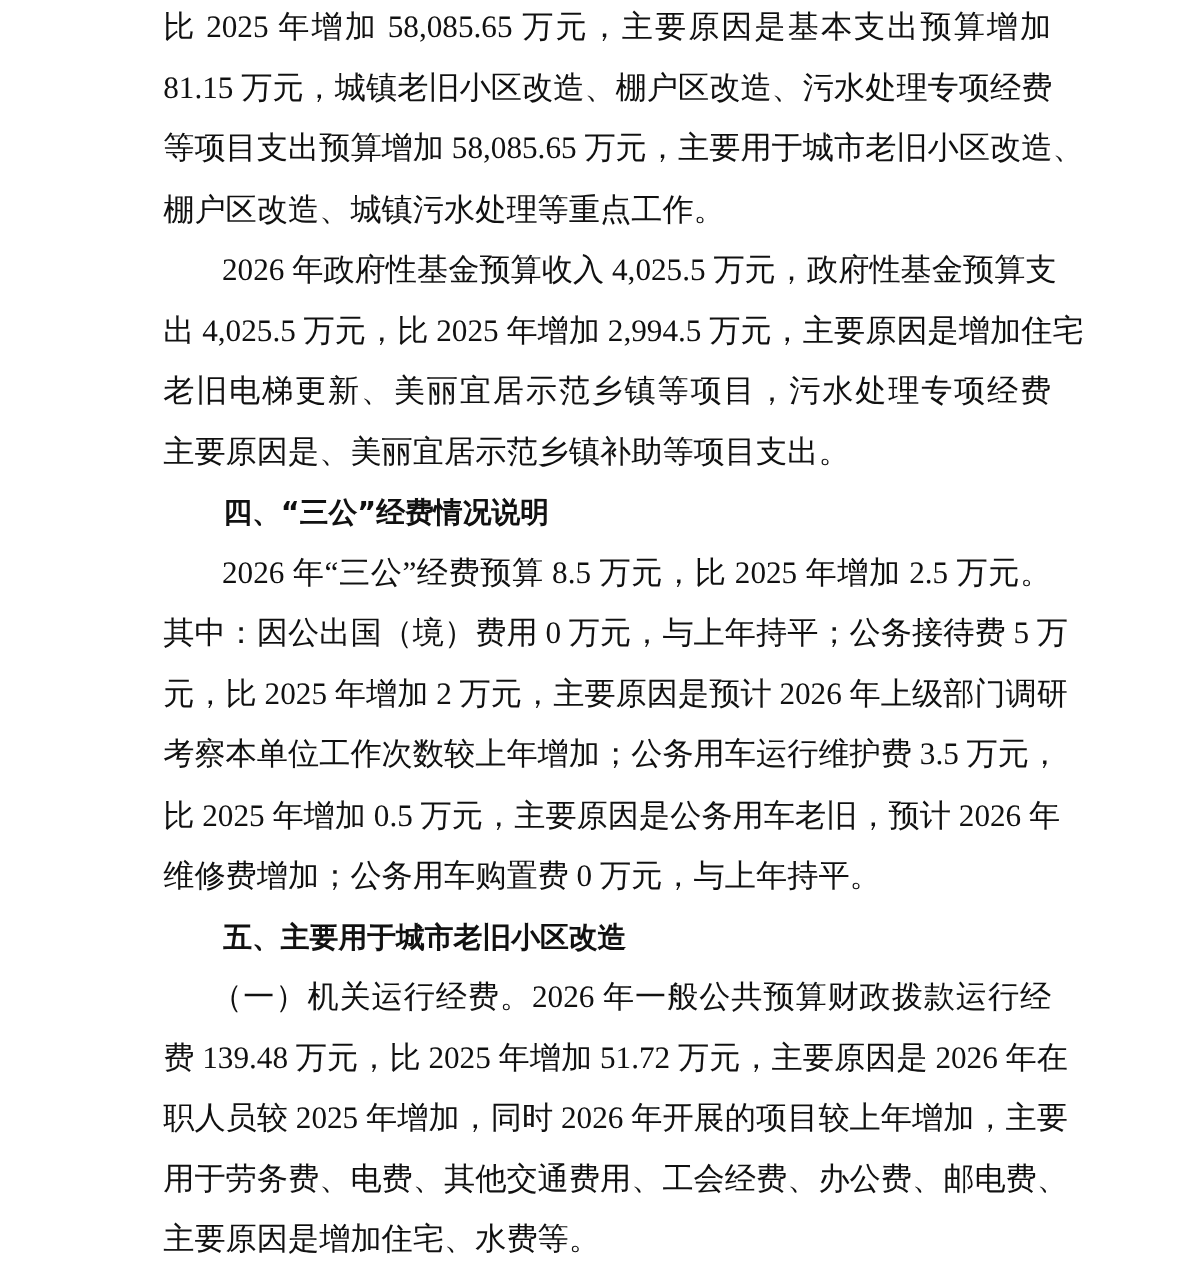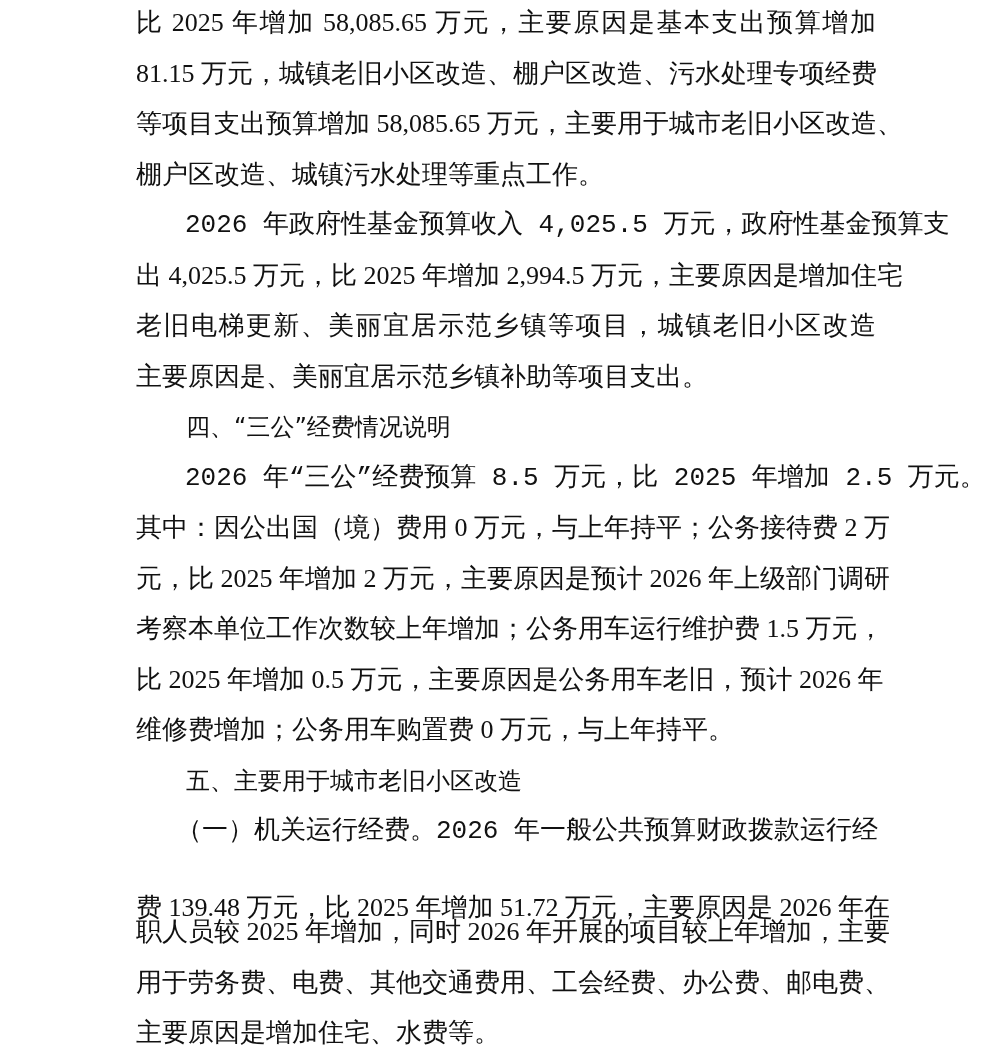--- a/index.html
+++ b/index.html
@@ -6,50 +6,50 @@
   body { width: 1000px; height: 1053px; overflow: hidden; position: relative; }
   .page {
     position: absolute; left: 136px; top: 0; width: 745px;
     font-family: "Liberation Serif", "DejaVu Serif", serif;
     color: #111111;
   }
   .line {
     position: absolute; left: 0; white-space: nowrap;
     font-size: 26px; line-height: 30px; height: 30px;
   }
-  .line.indent { left: 49px; font-family: Liberation Mono, monospace; }
+  .line.indent { left: 49px; }
   .line.just { text-align-last: justify; text-align: justify; width: 740px; }
   .line.heading {
     font-family: "DejaVu Sans", "Liberation Sans", sans-serif;
-    font-weight: normal; font-size: 24px; left: 50px;
+    font-weight: bold; font-size: 24px; left: 50px;
   }
 </style>
 </head>
 <body>
 
 <div class="page">
   <div class="line just" style="top:8px">比 2025 年增加 58,085.65 万元，主要原因是基本支出预算增加</div>
   <div class="line just" style="top:59px">81.15 万元，城镇老旧小区改造、棚户区改造、污水处理专项经费</div>
   <div class="line just" style="top:109px; width:752px">等项目支出预算增加 58,085.65 万元，主要用于城市老旧小区改造、</div>
   <div class="line" style="top:160px">棚户区改造、城镇污水处理等重点工作。</div>
 
   <div class="line indent" style="top:210px; width:691px; text-align:justify; text-align-last:justify">2026 年政府性基金预算收入 4,025.5 万元，政府性基金预算支</div>
   <div class="line just" style="top:261px">出 4,025.5 万元，比 2025 年增加 2,994.5 万元，主要原因是增加住宅</div>
-  <div class="line just" style="top:311px">老旧电梯更新、美丽宜居示范乡镇等项目，城镇老旧小区改造</div>
+  <div class="line just" style="top:311px">老旧电梯更新、美丽宜居示范乡镇等项目，污水处理专项经费</div>
   <div class="line" style="top:362px">主要原因是、美丽宜居示范乡镇补助等项目支出。</div>
 
   <div class="line heading" style="top:412px">四、“三公”经费情况说明</div>
 
   <div class="line indent" style="top:463px; width:691px; text-align:justify; text-align-last:justify">2026 年“三公”经费预算 8.5 万元，比 2025 年增加 2.5 万元。</div>
-  <div class="line just" style="top:513px">其中：因公出国（境）费用 0 万元，与上年持平；公务接待费 2 万</div>
+  <div class="line just" style="top:513px">其中：因公出国（境）费用 0 万元，与上年持平；公务接待费 5 万</div>
   <div class="line just" style="top:564px">元，比 2025 年增加 2 万元，主要原因是预计 2026 年上级部门调研</div>
-  <div class="line just" style="top:614px">考察本单位工作次数较上年增加；公务用车运行维护费 1.5 万元，</div>
+  <div class="line just" style="top:614px">考察本单位工作次数较上年增加；公务用车运行维护费 3.5 万元，</div>
   <div class="line just" style="top:665px">比 2025 年增加 0.5 万元，主要原因是公务用车老旧，预计 2026 年</div>
   <div class="line" style="top:715px">维修费增加；公务用车购置费 0 万元，与上年持平。</div>
 
   <div class="line heading" style="top:766px">五、主要用于城市老旧小区改造</div>
 
   <div class="line indent" style="top:816px; left:40px; width:700px; text-align:justify; text-align-last:justify">（一）机关运行经费。2026 年一般公共预算财政拨款运行经</div>
-  <div class="line just" style="top:893px">费 139.48 万元，比 2025 年增加 51.72 万元，主要原因是 2026 年在</div>
+  <div class="line just" style="top:867px">费 139.48 万元，比 2025 年增加 51.72 万元，主要原因是 2026 年在</div>
   <div class="line just" style="top:917px">职人员较 2025 年增加，同时 2026 年开展的项目较上年增加，主要</div>
   <div class="line just" style="top:968px; width:752px">用于劳务费、电费、其他交通费用、工会经费、办公费、邮电费、</div>
   <div class="line" style="top:1018px">主要原因是增加住宅、水费等。</div>
 </div>
 
 </body></html>

